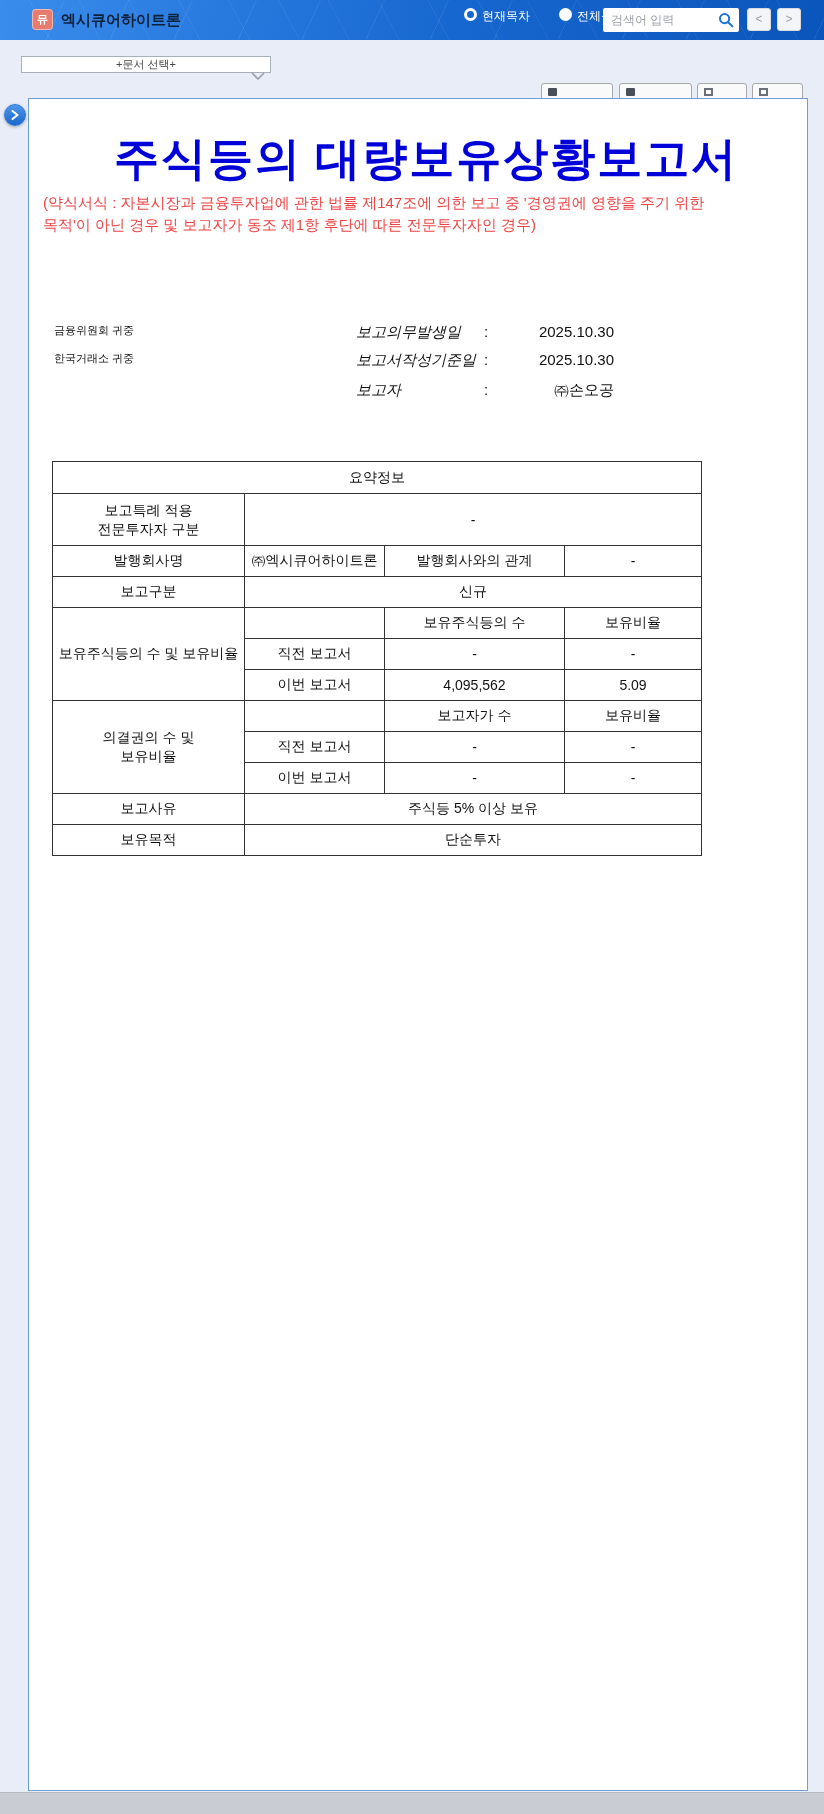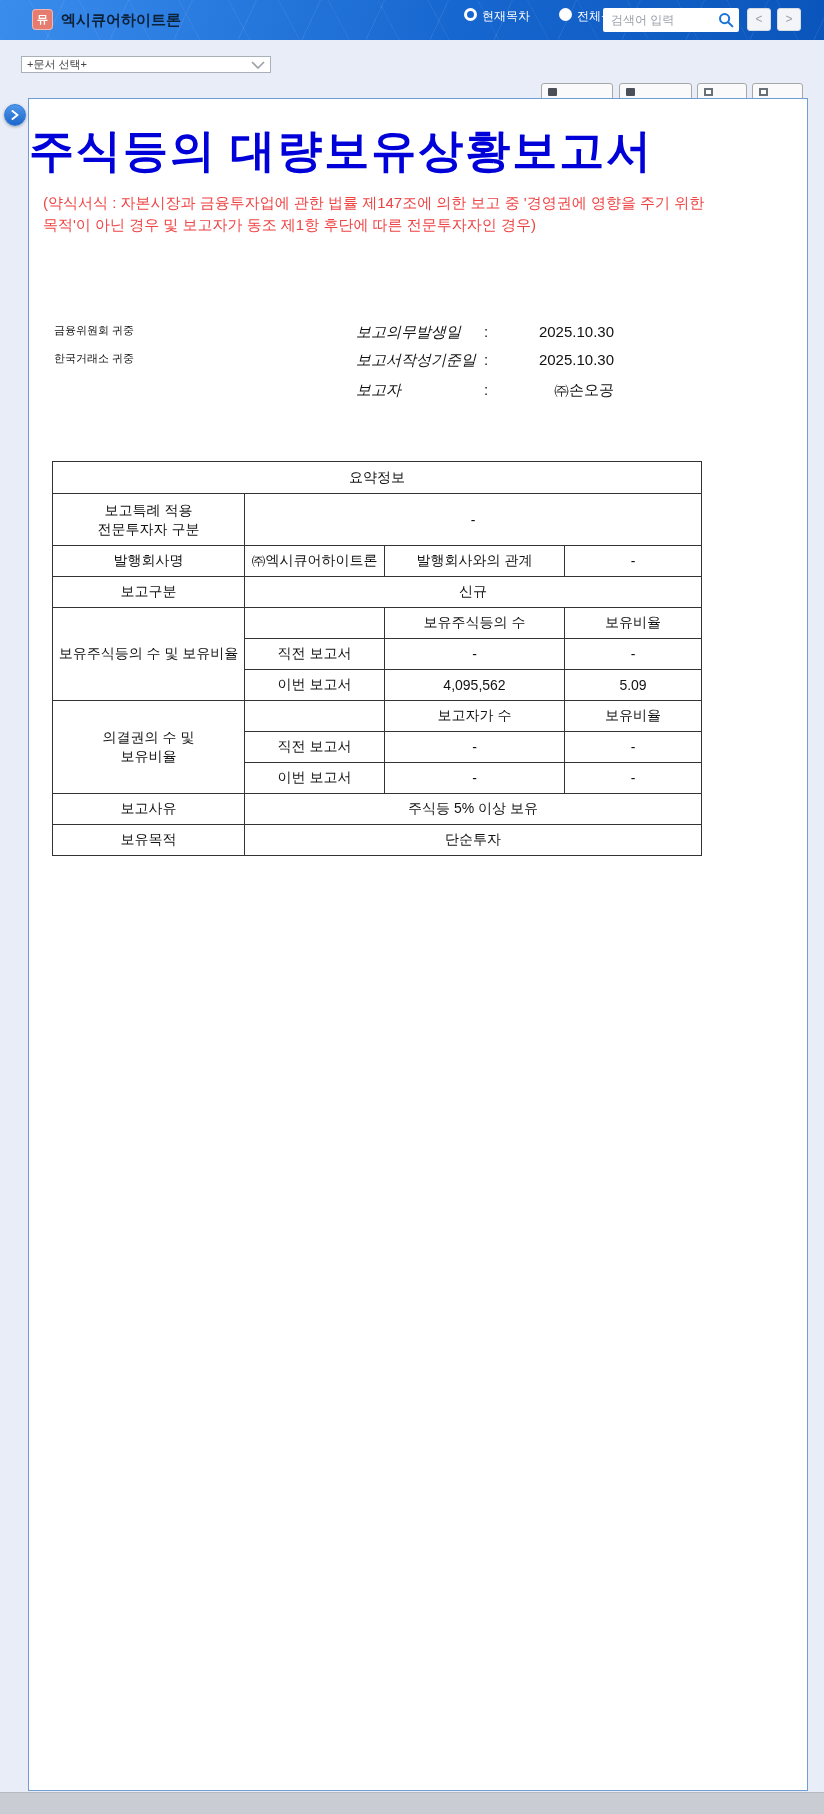--- a/index.html
+++ b/index.html
@@ -31,36 +31,36 @@
   .searchbox input::placeholder{color:#9aa0a8;}
   .sicon-mag{margin-right:5px;flex:0 0 auto;cursor:pointer;}
   .navbtn{position:absolute;top:8px;width:24px;height:23px;background:#f3f5f8;
     border:1px solid #d7dce3;border-radius:3px;color:#99a1ac;font-size:12px;line-height:21px;
     text-align:center;padding:0;z-index:1;cursor:pointer;font-family:inherit;}
   .prev{left:747px;}.next{left:777px;}
 
   
   .docselect{position:absolute;left:21px;top:56px;width:250px;height:17px;background:#fff;
     border:1px solid #aab0b8;box-sizing:border-box;display:flex;align-items:center;
-    font-size:11px;color:#444;padding:0 5px;cursor:pointer;}
+    font-size:11px;color:#444;padding:0 5px;cursor:pointer;flex-direction:column;}
   .docselect .chev{margin-left:auto;display:flex;align-items:center;}
 
   
   .stub{position:absolute;top:83px;height:22px;background:#fafafa;border:1px solid #a8a8a8;
     border-radius:3px 3px 0 0;box-sizing:border-box;z-index:1;cursor:pointer;}
   .stub .si{position:absolute;left:6px;top:4px;width:9px;height:8px;}
   .si.filled{background:#4a4f58;border-radius:1px;}
   .si.outline{border:2px solid #6a7077;box-sizing:border-box;background:#fff;}
   .s1{left:541px;width:72px;}.s2{left:619px;width:73px;}
   .s3{left:697px;width:50px;}.s4{left:752px;width:51px;}
 
   
   .page{position:absolute;left:28px;top:98px;width:780px;height:1693px;background:#fff;
     border:1px solid #6f9ed6;box-sizing:border-box;z-index:2;}
-  .doctitle{position:absolute;top:22px;left:0;width:100%;margin:0;
+  .doctitle{position:absolute;top:22px;left:0;width:100%;margin:8px;text-align:center;
     font-family:"Liberation Serif","DejaVu Serif",serif;font-size:45px;font-weight:700;
     color:#0000d9;letter-spacing:2px;}
   .subtitle{position:absolute;top:93px;left:14px;width:676px;margin:0;font-size:15px;
     line-height:22px;color:#ef4444;}
   .addr{position:absolute;left:25px;font-size:11px;color:#111;white-space:nowrap;}
   .a1{top:224px;}.a2{top:252px;}
   .meta-row{position:absolute;left:327px;width:258px;display:flex;font-size:15px;color:#111;}
   .m1{top:224px;}.m2{top:252px;}.m3{top:282px;}
   .meta-label{width:128px;white-space:nowrap;font-style:italic;}
   .meta-value{margin-left:auto;white-space:nowrap;}

